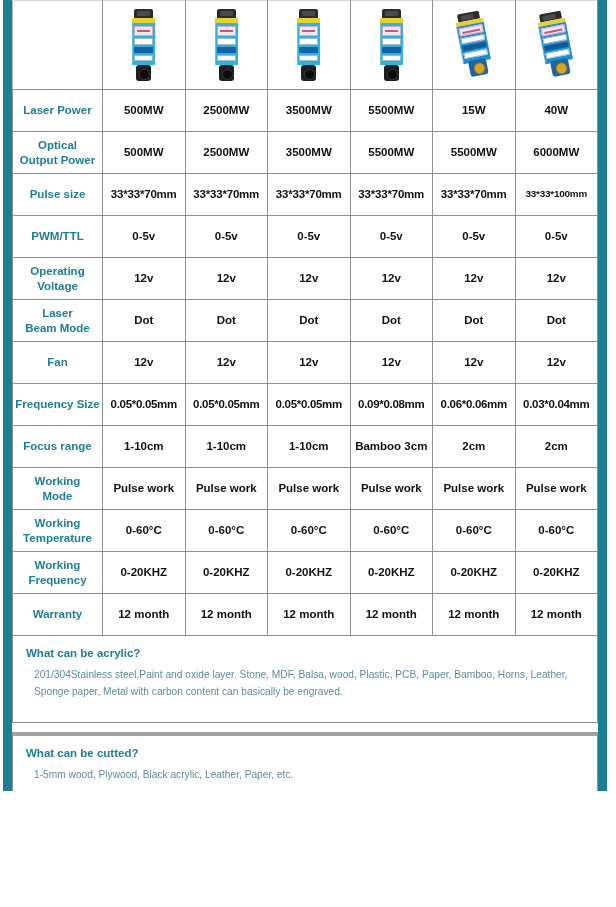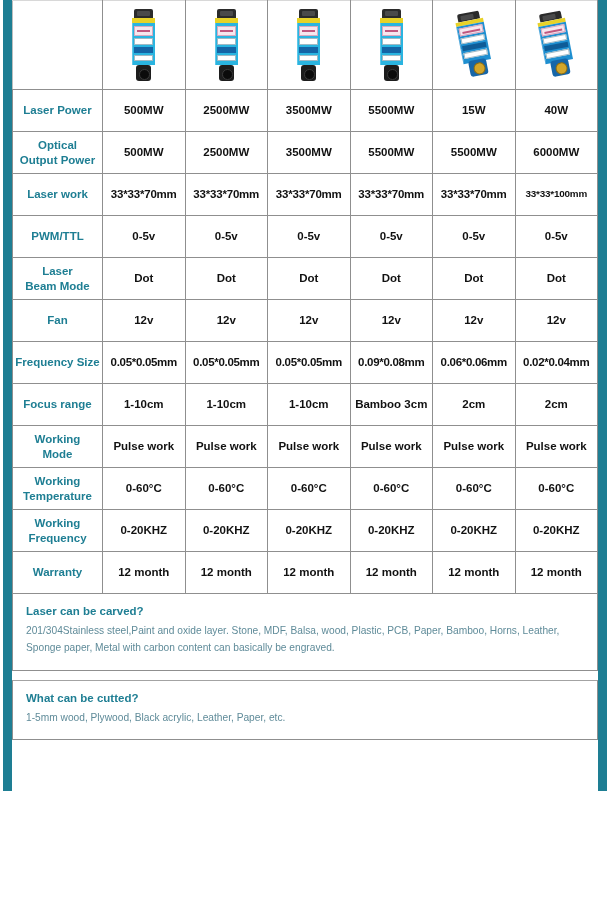--- a/index.html
+++ b/index.html
@@ -69,23 +69,23 @@
   .module.angled .lens{left:6px;top:48px;width:18px;height:16px;background:#1766a8;border-radius:3px;}
   .module.angled .lens:after{left:4px;top:3px;width:10px;height:10px;background:#d4a62a;border:1px solid #8e6d12;}
 
   
   .infobox{
     width:586px;box-sizing:border-box;
     border:1px solid #8f8f8f;border-top:none;
     background:#ffffff;
     padding:11px 13px 13px 13px;
   }
-  .infobox.second{margin-top:9px;border-top:1px solid #a3a3a3;}
+  .infobox.second{margin-top:9px;border-top:4px solid #a3a3a3;}
   .info-title{font-size:11.5px;font-weight:bold;color:#1e7e93;margin:0 0 6px 0;}
-  .info-body{font-size:10.2px;color:#5f8b99;line-height:1.65;margin:0;font-weight:normal;}
+  .info-body{font-size:10.2px;color:#5f8b99;line-height:1.65;margin:8px;font-weight:normal;}
 </style>
 </head>
 <body>
 
 <div class="page">
 
   <div class="rail rail-left"></div>
   <div class="rail rail-right"></div>
   <div class="rail-bottom"></div>
 
@@ -195,39 +195,48 @@
           <td class="rowlabel">Optical<br>Output Power</td>
           <td>500MW</td>
           <td>2500MW</td>
           <td>3500MW</td>
           <td>5500MW</td>
           <td>5500MW</td>
           <td>6000MW</td>
         </tr>
 
         <tr class="r2">
-          <td class="rowlabel">Laser work</td>
+          <td class="rowlabel">Pulse size</td>
           <td class="sizecell">33*33*70mm</td>
           <td class="sizecell">33*33*70mm</td>
           <td class="sizecell">33*33*70mm</td>
           <td class="sizecell">33*33*70mm</td>
           <td class="sizecell">33*33*70mm</td>
           <td class="sizecell narrow">33*33*100mm</td>
         </tr>
 
         <tr class="r2">
           <td class="rowlabel">PWM/TTL</td>
           <td>0-5v</td>
           <td>0-5v</td>
           <td>0-5v</td>
           <td>0-5v</td>
           <td>0-5v</td>
           <td>0-5v</td>
         </tr>
 
+        <tr class="r2">
+          <td class="rowlabel">Operating<br>Voltage</td>
+          <td>12v</td>
+          <td>12v</td>
+          <td>12v</td>
+          <td>12v</td>
+          <td>12v</td>
+          <td>12v</td>
+        </tr>
 
         <tr class="r2">
           <td class="rowlabel">Laser<br>Beam Mode</td>
           <td>Dot</td>
           <td>Dot</td>
           <td>Dot</td>
           <td>Dot</td>
           <td>Dot</td>
           <td>Dot</td>
         </tr>
@@ -242,21 +251,21 @@
           <td>12v</td>
         </tr>
 
         <tr class="r2">
           <td class="rowlabel">Frequency Size</td>
           <td class="spotcell">0.05*0.05mm</td>
           <td class="spotcell">0.05*0.05mm</td>
           <td class="spotcell">0.05*0.05mm</td>
           <td class="spotcell">0.09*0.08mm</td>
           <td class="spotcell">0.06*0.06mm</td>
-          <td class="spotcell">0.02*0.04mm</td>
+          <td class="spotcell">0.03*0.04mm</td>
         </tr>
 
         <tr class="r2">
           <td class="rowlabel">Focus range</td>
           <td>1-10cm</td>
           <td>1-10cm</td>
           <td>1-10cm</td>
           <td>Bamboo 3cm</td>
           <td>2cm</td>
           <td>2cm</td>
@@ -299,21 +308,21 @@
           <td>12 month</td>
           <td>12 month</td>
           <td>12 month</td>
           <td>12 month</td>
         </tr>
 
       </tbody>
     </table>
 
     <div class="infobox">
-      <p class="info-title">Laser can be carved?</p>
+      <p class="info-title">What can be acrylic?</p>
       <p class="info-body">201/304Stainless steel,Paint and oxide layer. Stone, MDF, Balsa, wood, Plastic, PCB, Paper, Bamboo, Horns, Leather, Sponge paper, Metal with carbon content can basically be engraved.</p>
     </div>
 
     <div class="infobox second">
       <p class="info-title">What can be cutted?</p>
       <p class="info-body">1-5mm wood, Plywood, Black acrylic, Leather, Paper, etc.</p>
     </div>
 
   </div>
 </div>

